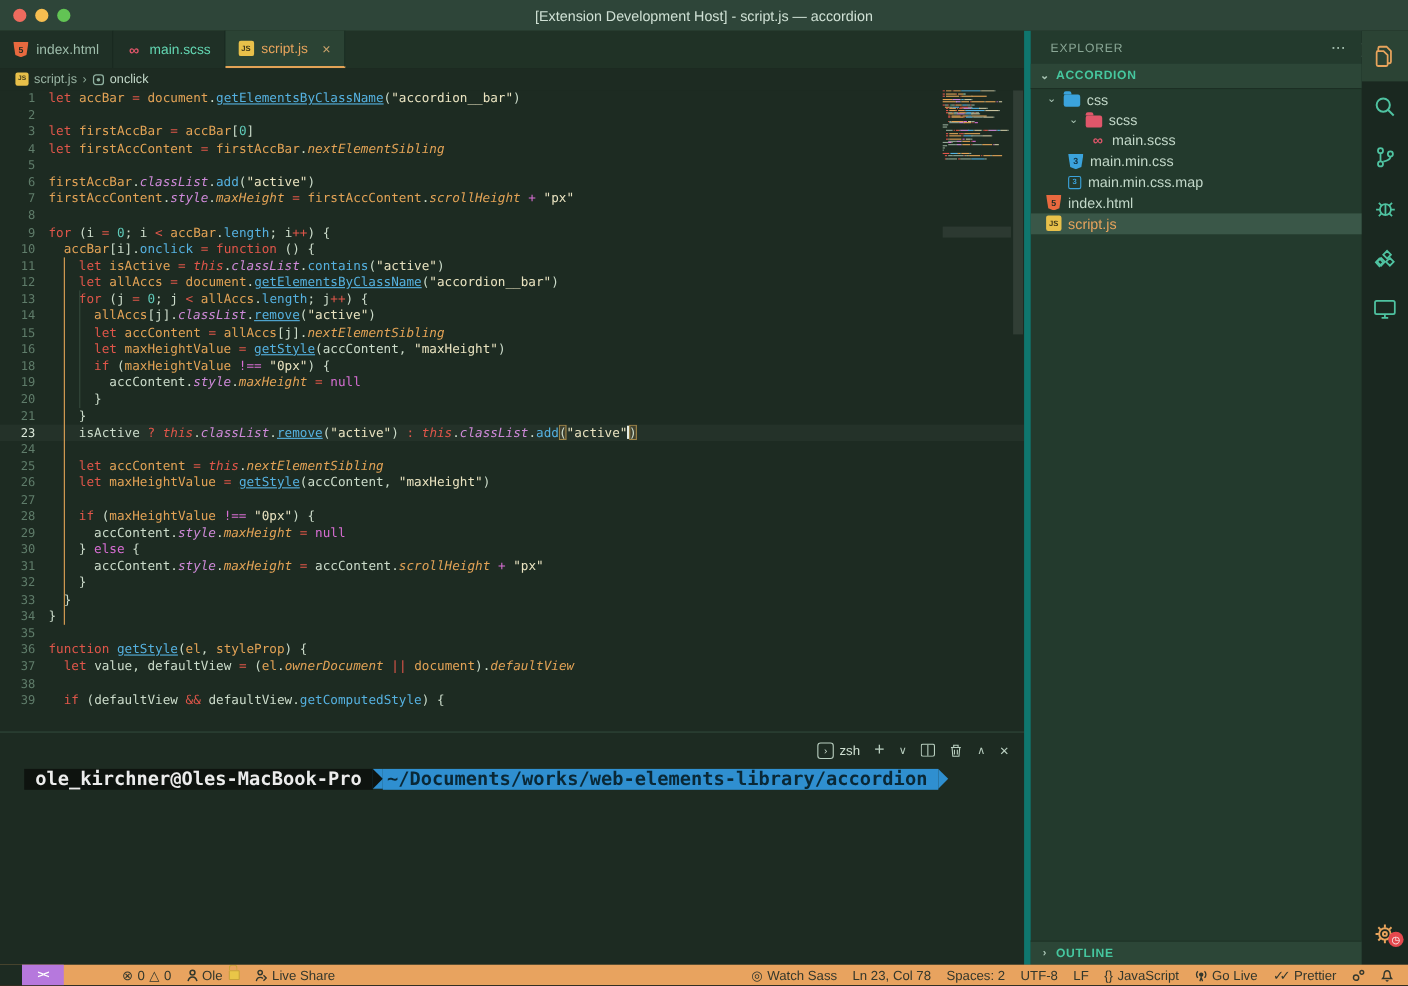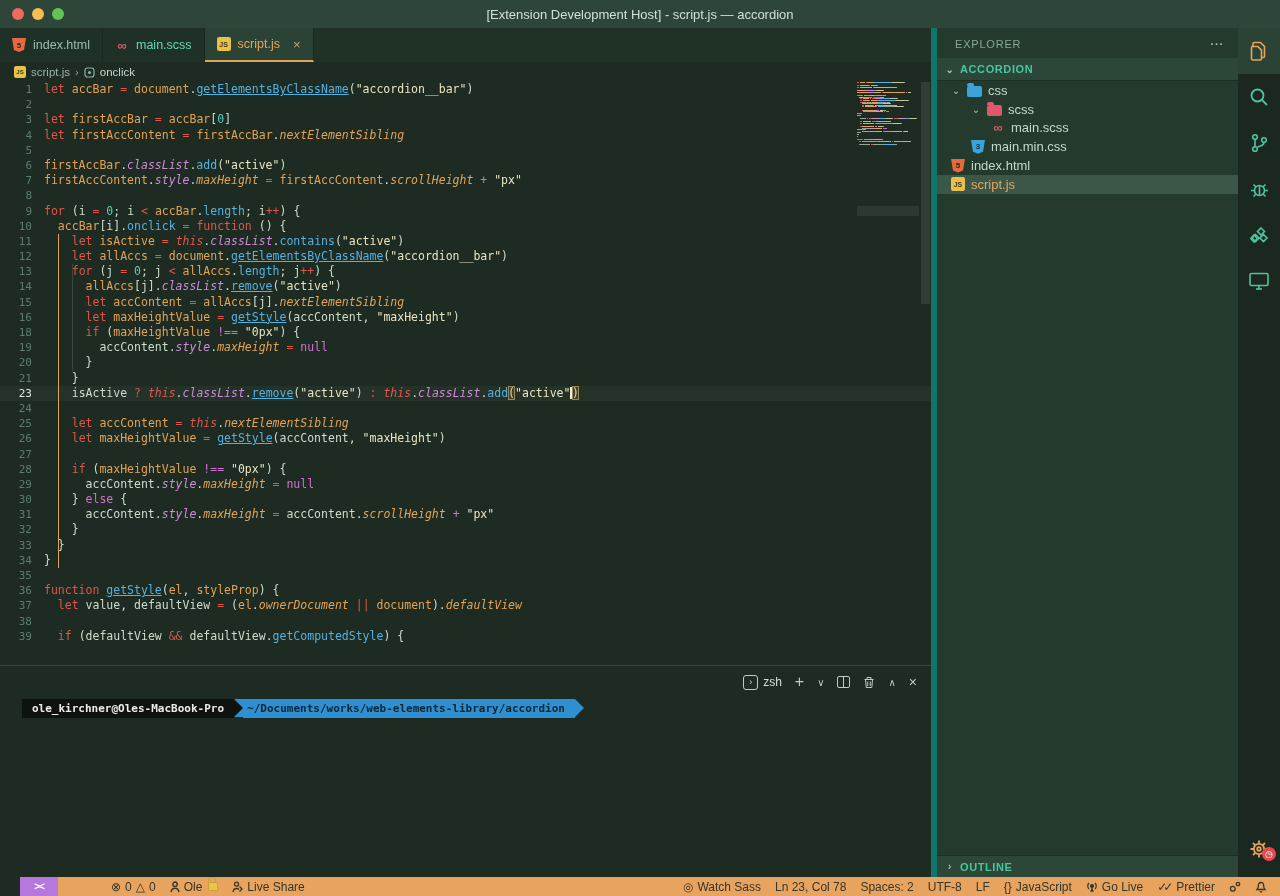--- a/index.html
+++ b/index.html
@@ -57,21 +57,21 @@
   .scrollbar{position:absolute;left:920px;top:0;width:11px;height:583px;}
   .sb-thumb{position:absolute;left:1px;top:0;width:9px;height:222px;background:rgba(255,255,255,.09);}
   
   .panel{position:absolute;left:0;top:665px;width:931px;height:212px;background:#1d2b22;border-top:1px solid #31483b;box-sizing:border-box;}
   .panel-tabs{display:flex;gap:26px;padding:9px 0 0 20px;font-size:11px;letter-spacing:.4px;color:#9ab3a2;}
   .ptab{padding-bottom:6px;}
   .ptab.active{color:#e3a356;border-bottom:1px solid #e3a356;}
   .panel-actions{position:absolute;right:14px;top:7px;display:flex;align-items:center;gap:13px;color:#b9cfc0;font-size:12px;}
   .zsh-chip{display:flex;align-items:center;gap:5px;color:#cfe0d2;}
   .zsh-box{width:13px;height:13px;border:1px solid #b9cfc0;border-radius:3px;font-size:9px;display:flex;align-items:center;justify-content:center;}
-  .term-line{position:absolute;left:22px;top:33px;height:19px;display:flex;font-family:"DejaVu Sans Mono",monospace;font-size:11px;font-weight:bold;}
+  .term-line{position:absolute;left:22px;top:33px;height:19px;display:flex;font-family:"DejaVu Sans Mono",monospace;font-size:17px;font-weight:bold;}
   .seg-user{background:#0e130f;color:#ececec;display:flex;align-items:center;padding:0 10px;}
   .arr1{width:0;height:0;border-top:9.5px solid transparent;border-bottom:9.5px solid transparent;border-left:9px solid #0e130f;background:#2f8fd0;}
   .seg-path{background:#2f8fd0;color:#0a2836;display:flex;align-items:center;padding:0 10px 0 4px;}
   .arr2{width:0;height:0;border-top:9.5px solid transparent;border-bottom:9.5px solid transparent;border-left:9px solid #2f8fd0;}
   
   .sidebar{position:absolute;left:931px;top:28px;width:307px;height:849px;background:#233a2d;border-left:6px solid #0f766e;box-sizing:border-box;}
   .sb-head{display:flex;align-items:center;justify-content:space-between;padding:10px 14px 8px 18px;
            font-size:11px;letter-spacing:.8px;color:#8aa796;}
   .section{background:#2c4637;height:22px;display:flex;align-items:center;gap:5px;padding-left:8px;
            font-size:11px;font-weight:bold;letter-spacing:.6px;color:#46c79f;border-bottom:1px solid #1c2f24;}
@@ -296,20 +296,24 @@
           <span>scss</span>
         </div>
         <div class="tree-row" style="padding-left: 54px;">
           <span class="fi sass">∞</span>
           <span>main.scss</span>
         </div>
         <div class="tree-row" style="padding-left: 34px;">
           <span class="fi css3">3</span>
           <span>main.min.css</span>
         </div>
+        <div class="tree-row" style="padding-left: 34px;">
+          <span class="fi cssmap">3</span>
+          <span>main.min.css.map</span>
+        </div>
         <div class="tree-row" style="padding-left: 14px;">
           <span class="fi html">5</span>
           <span>index.html</span>
         </div>
         <div class="tree-row selected" style="padding-left: 14px;">
           <span class="fi js">JS</span>
           <span>script.js</span>
         </div>
       </div>
     <div class="outline-sec">

